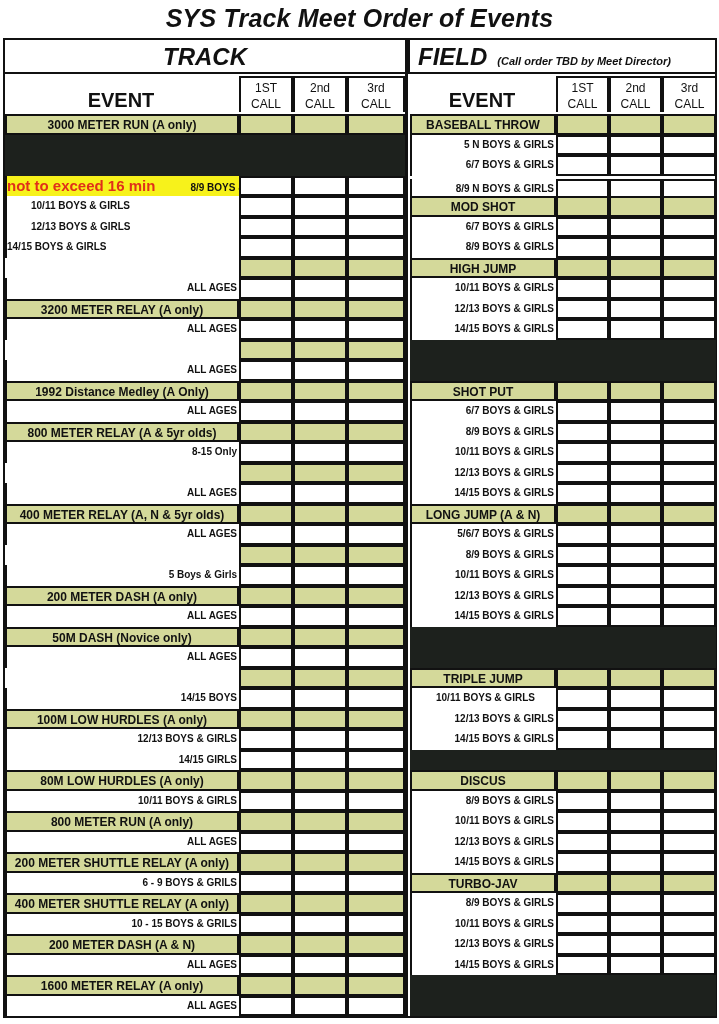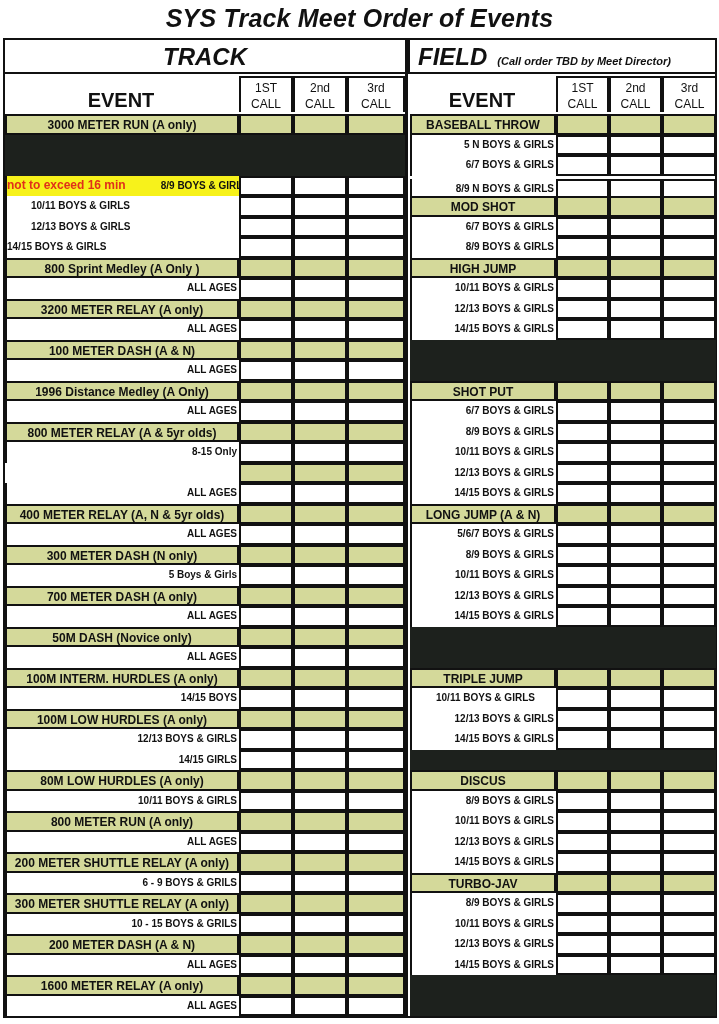--- a/index.html
+++ b/index.html
@@ -15,21 +15,21 @@
   .rows{position:absolute;top:114px;}
   .row{position:absolute;left:0;height:20.5px;box-sizing:border-box;}
   .row .ev{position:absolute;top:0;height:100%;box-sizing:border-box;font-size:10px;font-weight:bold;line-height:19px;white-space:nowrap;overflow:hidden;}
   .row .c{position:absolute;top:0;height:100%;box-sizing:border-box;border:2px solid #111;border-left-width:2px;}
   .row.head .ev{background:#d4d99a;font-size:12px;border:2px solid #111;text-align:center;}
   .row.head .c{background:#d4d99a;}
   .row.sub .ev{background:#fff;text-align:right;padding-right:2px;border-left:2px solid #111;}
   .row.sub .c{background:#fff;}
   .row.black{background:#1d211d;}
   .row.hl .ev{background:#f7f21b;}
-  .hl-note{color:#e0301a;font-size:12px;margin-right:35px;}
+  .hl-note{color:#e0301a;font-size:15px;margin-right:35px;}
 </style>
 </head>
 <body>
 
 <div class="title">SYS Track Meet Order of Events</div>
 
 <div class="frame" style="left:3px;top:38px;width:404px;height:980px;"></div>
 <div class="sec-title" style="left:3px;width:404px;text-align:center;line-height:33px;">
   <span class="big">TRACK</span>
 </div>
@@ -68,21 +68,20 @@
       <div class="c" style="left: 288px; width: 54px;"></div>
       <div class="c" style="left: 342px; width: 58px;"></div>
     </div>
     <div class="row sub" style="top: 123px; height: 20.5px; width: 400px;">
       <div class="ev" style="left: 0px; width: 234px; text-align: left; padding-left: 0px;"><span>14/15 BOYS &amp; GIRLS</span></div>
       <div class="c" style="left: 234px; width: 54px;"></div>
       <div class="c" style="left: 288px; width: 54px;"></div>
       <div class="c" style="left: 342px; width: 58px;"></div>
     </div>
     <div class="row head" style="top: 143.5px; height: 20.5px; width: 400px;">
-      <div class="ev" style="left: 0px; width: 234px;"><span>800 Sprint Medley (A Only )</span></div>
       <div class="c" style="left: 234px; width: 54px;"></div>
       <div class="c" style="left: 288px; width: 54px;"></div>
       <div class="c" style="left: 342px; width: 58px;"></div>
     </div>
     <div class="row sub" style="top: 164px; height: 20.5px; width: 400px;">
       <div class="ev" style="left: 0px; width: 234px;"><span>ALL AGES</span></div>
       <div class="c" style="left: 234px; width: 54px;"></div>
       <div class="c" style="left: 288px; width: 54px;"></div>
       <div class="c" style="left: 342px; width: 58px;"></div>
     </div>
@@ -92,33 +91,32 @@
       <div class="c" style="left: 288px; width: 54px;"></div>
       <div class="c" style="left: 342px; width: 58px;"></div>
     </div>
     <div class="row sub" style="top: 205px; height: 20.5px; width: 400px;">
       <div class="ev" style="left: 0px; width: 234px;"><span>ALL AGES</span></div>
       <div class="c" style="left: 234px; width: 54px;"></div>
       <div class="c" style="left: 288px; width: 54px;"></div>
       <div class="c" style="left: 342px; width: 58px;"></div>
     </div>
     <div class="row head" style="top: 225.5px; height: 20.5px; width: 400px;">
-      <div class="ev" style="left: 0px; width: 234px;"><span>100 METER DASH (A &amp; N)</span></div>
       <div class="c" style="left: 234px; width: 54px;"></div>
       <div class="c" style="left: 288px; width: 54px;"></div>
       <div class="c" style="left: 342px; width: 58px;"></div>
     </div>
     <div class="row sub" style="top: 246px; height: 20.5px; width: 400px;">
       <div class="ev" style="left: 0px; width: 234px;"><span>ALL AGES</span></div>
       <div class="c" style="left: 234px; width: 54px;"></div>
       <div class="c" style="left: 288px; width: 54px;"></div>
       <div class="c" style="left: 342px; width: 58px;"></div>
     </div>
     <div class="row head" style="top: 266.5px; height: 20.5px; width: 400px;">
-      <div class="ev" style="left: 0px; width: 234px;"><span>1996 Distance Medley  (A Only)</span></div>
+      <div class="ev" style="left: 0px; width: 234px;"><span>1992 Distance Medley  (A Only)</span></div>
       <div class="c" style="left: 234px; width: 54px;"></div>
       <div class="c" style="left: 288px; width: 54px;"></div>
       <div class="c" style="left: 342px; width: 58px;"></div>
     </div>
     <div class="row sub" style="top: 287px; height: 20.5px; width: 400px;">
       <div class="ev" style="left: 0px; width: 234px;"><span>ALL AGES</span></div>
       <div class="c" style="left: 234px; width: 54px;"></div>
       <div class="c" style="left: 288px; width: 54px;"></div>
       <div class="c" style="left: 342px; width: 58px;"></div>
     </div>
@@ -152,33 +150,32 @@
       <div class="c" style="left: 288px; width: 54px;"></div>
       <div class="c" style="left: 342px; width: 58px;"></div>
     </div>
     <div class="row sub" style="top: 410px; height: 20.5px; width: 400px;">
       <div class="ev" style="left: 0px; width: 234px;"><span>ALL AGES</span></div>
       <div class="c" style="left: 234px; width: 54px;"></div>
       <div class="c" style="left: 288px; width: 54px;"></div>
       <div class="c" style="left: 342px; width: 58px;"></div>
     </div>
     <div class="row head" style="top: 430.5px; height: 20.5px; width: 400px;">
-      <div class="ev" style="left: 0px; width: 234px;"><span>300 METER DASH (N only)</span></div>
       <div class="c" style="left: 234px; width: 54px;"></div>
       <div class="c" style="left: 288px; width: 54px;"></div>
       <div class="c" style="left: 342px; width: 58px;"></div>
     </div>
     <div class="row sub" style="top: 451px; height: 20.5px; width: 400px;">
       <div class="ev" style="left: 0px; width: 234px;"><span>5 Boys &amp; Girls</span></div>
       <div class="c" style="left: 234px; width: 54px;"></div>
       <div class="c" style="left: 288px; width: 54px;"></div>
       <div class="c" style="left: 342px; width: 58px;"></div>
     </div>
     <div class="row head" style="top: 471.5px; height: 20.5px; width: 400px;">
-      <div class="ev" style="left: 0px; width: 234px;"><span>700 METER DASH (A only)</span></div>
+      <div class="ev" style="left: 0px; width: 234px;"><span>200 METER DASH (A only)</span></div>
       <div class="c" style="left: 234px; width: 54px;"></div>
       <div class="c" style="left: 288px; width: 54px;"></div>
       <div class="c" style="left: 342px; width: 58px;"></div>
     </div>
     <div class="row sub" style="top: 492px; height: 20.5px; width: 400px;">
       <div class="ev" style="left: 0px; width: 234px;"><span>ALL AGES</span></div>
       <div class="c" style="left: 234px; width: 54px;"></div>
       <div class="c" style="left: 288px; width: 54px;"></div>
       <div class="c" style="left: 342px; width: 58px;"></div>
     </div>
@@ -188,21 +185,20 @@
       <div class="c" style="left: 288px; width: 54px;"></div>
       <div class="c" style="left: 342px; width: 58px;"></div>
     </div>
     <div class="row sub" style="top: 533px; height: 20.5px; width: 400px;">
       <div class="ev" style="left: 0px; width: 234px;"><span>ALL AGES</span></div>
       <div class="c" style="left: 234px; width: 54px;"></div>
       <div class="c" style="left: 288px; width: 54px;"></div>
       <div class="c" style="left: 342px; width: 58px;"></div>
     </div>
     <div class="row head" style="top: 553.5px; height: 20.5px; width: 400px;">
-      <div class="ev" style="left: 0px; width: 234px;"><span>100M INTERM. HURDLES (A only)</span></div>
       <div class="c" style="left: 234px; width: 54px;"></div>
       <div class="c" style="left: 288px; width: 54px;"></div>
       <div class="c" style="left: 342px; width: 58px;"></div>
     </div>
     <div class="row sub" style="top: 574px; height: 20.5px; width: 400px;">
       <div class="ev" style="left: 0px; width: 234px;"><span>14/15 BOYS</span></div>
       <div class="c" style="left: 234px; width: 54px;"></div>
       <div class="c" style="left: 288px; width: 54px;"></div>
       <div class="c" style="left: 342px; width: 58px;"></div>
     </div>
@@ -254,21 +250,21 @@
       <div class="c" style="left: 288px; width: 54px;"></div>
       <div class="c" style="left: 342px; width: 58px;"></div>
     </div>
     <div class="row sub" style="top: 758.5px; height: 20.5px; width: 400px;">
       <div class="ev" style="left: 0px; width: 234px;"><span>6 - 9 BOYS &amp; GRILS</span></div>
       <div class="c" style="left: 234px; width: 54px;"></div>
       <div class="c" style="left: 288px; width: 54px;"></div>
       <div class="c" style="left: 342px; width: 58px;"></div>
     </div>
     <div class="row head" style="top: 779px; height: 20.5px; width: 400px;">
-      <div class="ev" style="left: 0px; width: 234px;"><span>300 METER SHUTTLE RELAY (A only)</span></div>
+      <div class="ev" style="left: 0px; width: 234px;"><span>400 METER SHUTTLE RELAY (A only)</span></div>
       <div class="c" style="left: 234px; width: 54px;"></div>
       <div class="c" style="left: 288px; width: 54px;"></div>
       <div class="c" style="left: 342px; width: 58px;"></div>
     </div>
     <div class="row sub" style="top: 799.5px; height: 20.5px; width: 400px;">
       <div class="ev" style="left: 0px; width: 234px;"><span>10 - 15 BOYS &amp; GRILS</span></div>
       <div class="c" style="left: 234px; width: 54px;"></div>
       <div class="c" style="left: 288px; width: 54px;"></div>
       <div class="c" style="left: 342px; width: 58px;"></div>
     </div>

